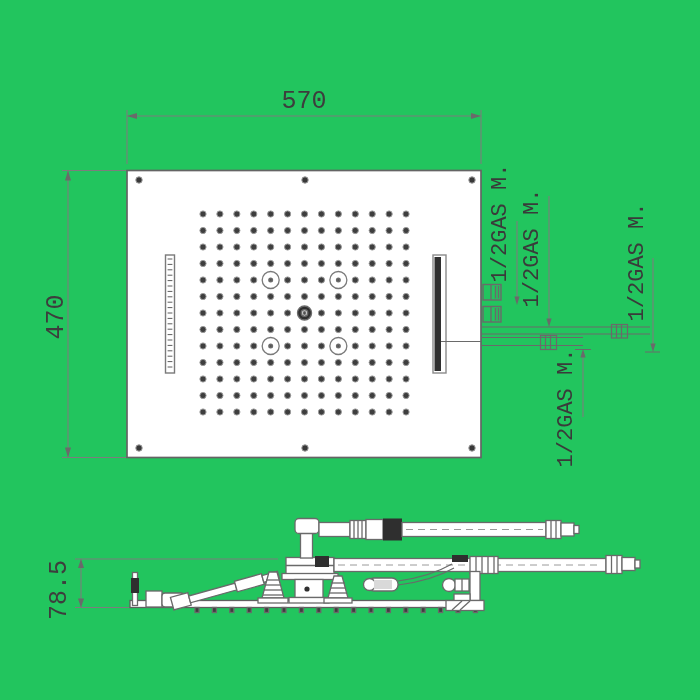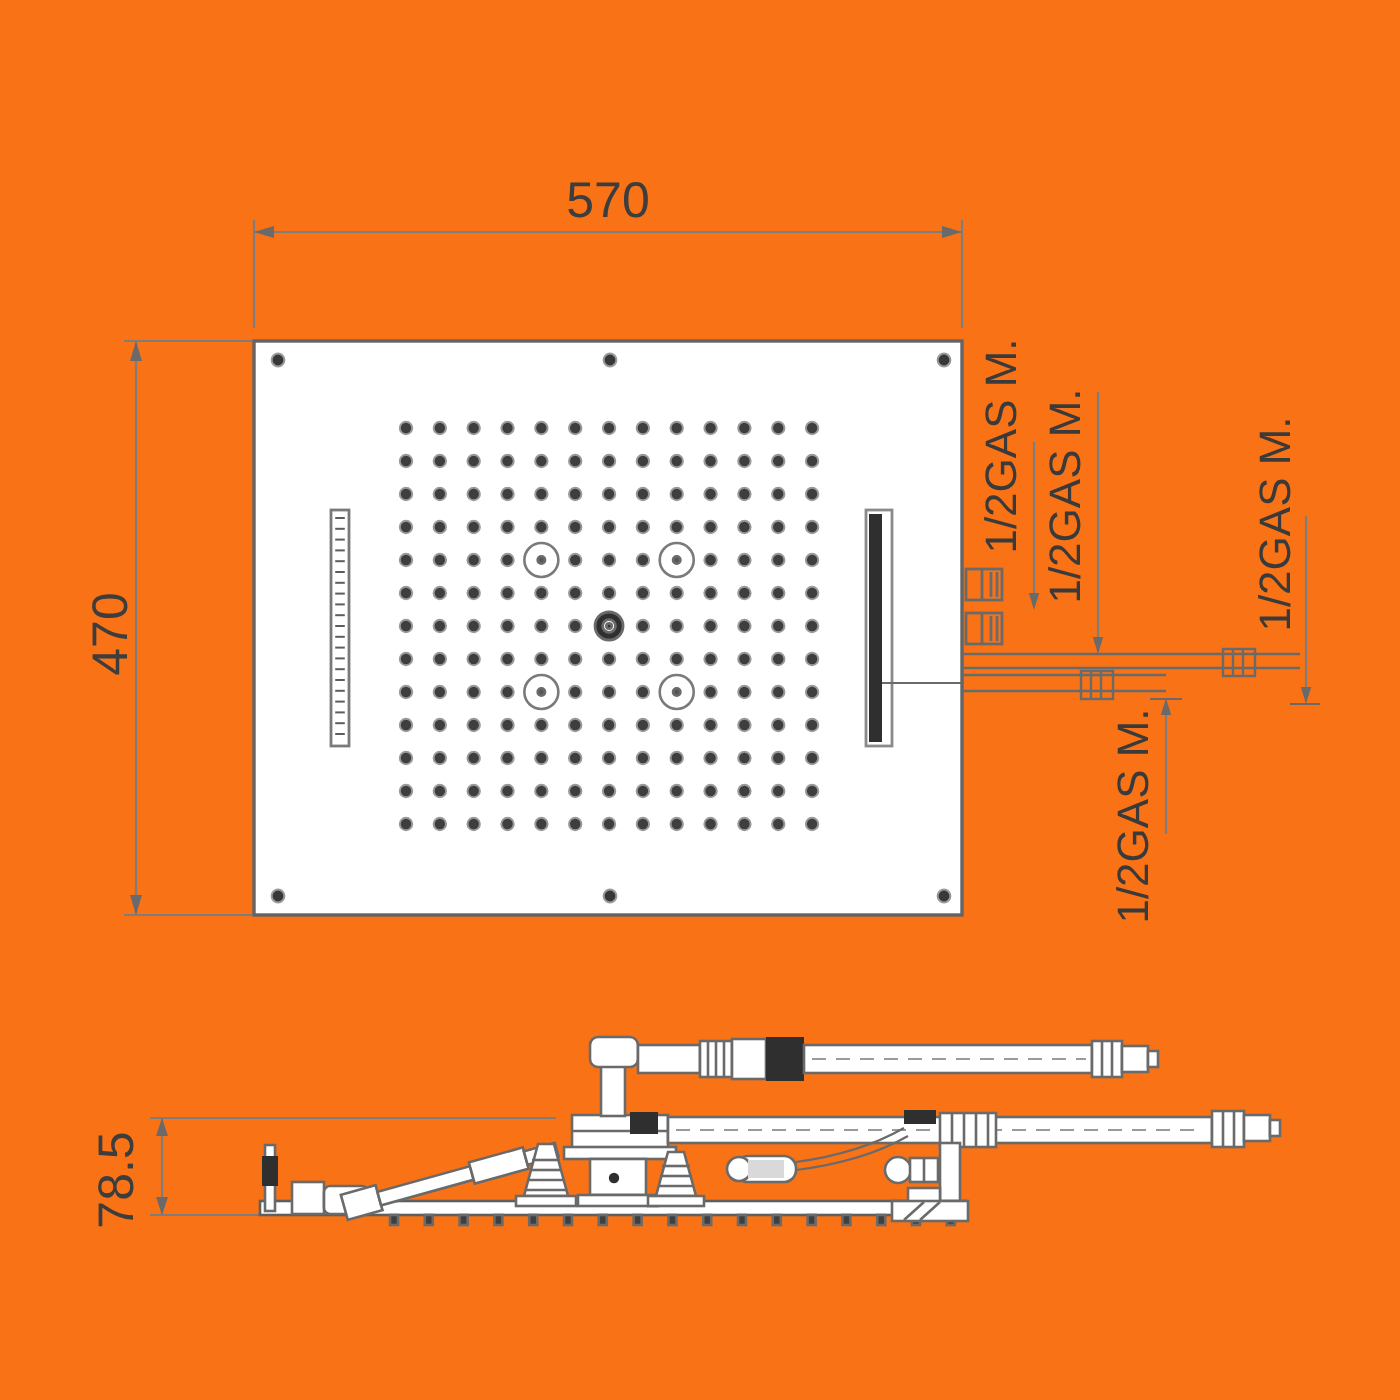--- a/index.html
+++ b/index.html
@@ -1,17 +1,17 @@
 <!DOCTYPE html>
 <html><head>
 <meta charset="utf-8">
 <style>
   html,body{margin:0;padding:0;background:#fff;}
-  #canvas{position:relative;width:700px;height:700px;background:#f97316;overflow:hidden;
-          font-family:Liberation Sans, sans-serif;}
+  #canvas{position:relative;width:700px;height:700px;background:#22c55e;overflow:hidden;
+          font-family:Liberation Mono, monospace;}
   #art{position:absolute;left:0;top:0;}
   .dimtext{position:absolute;color:#3d3d3d;white-space:nowrap;
            transform:translate(-50%,-50%);line-height:1;}
   .rot{transform:translate(-50%,-50%) rotate(-90deg);}
   .big{font-size:25px;}
   .gas{font-size:22px;color:#3a3a3a;}
 </style>
 </head>
 <body>
 

